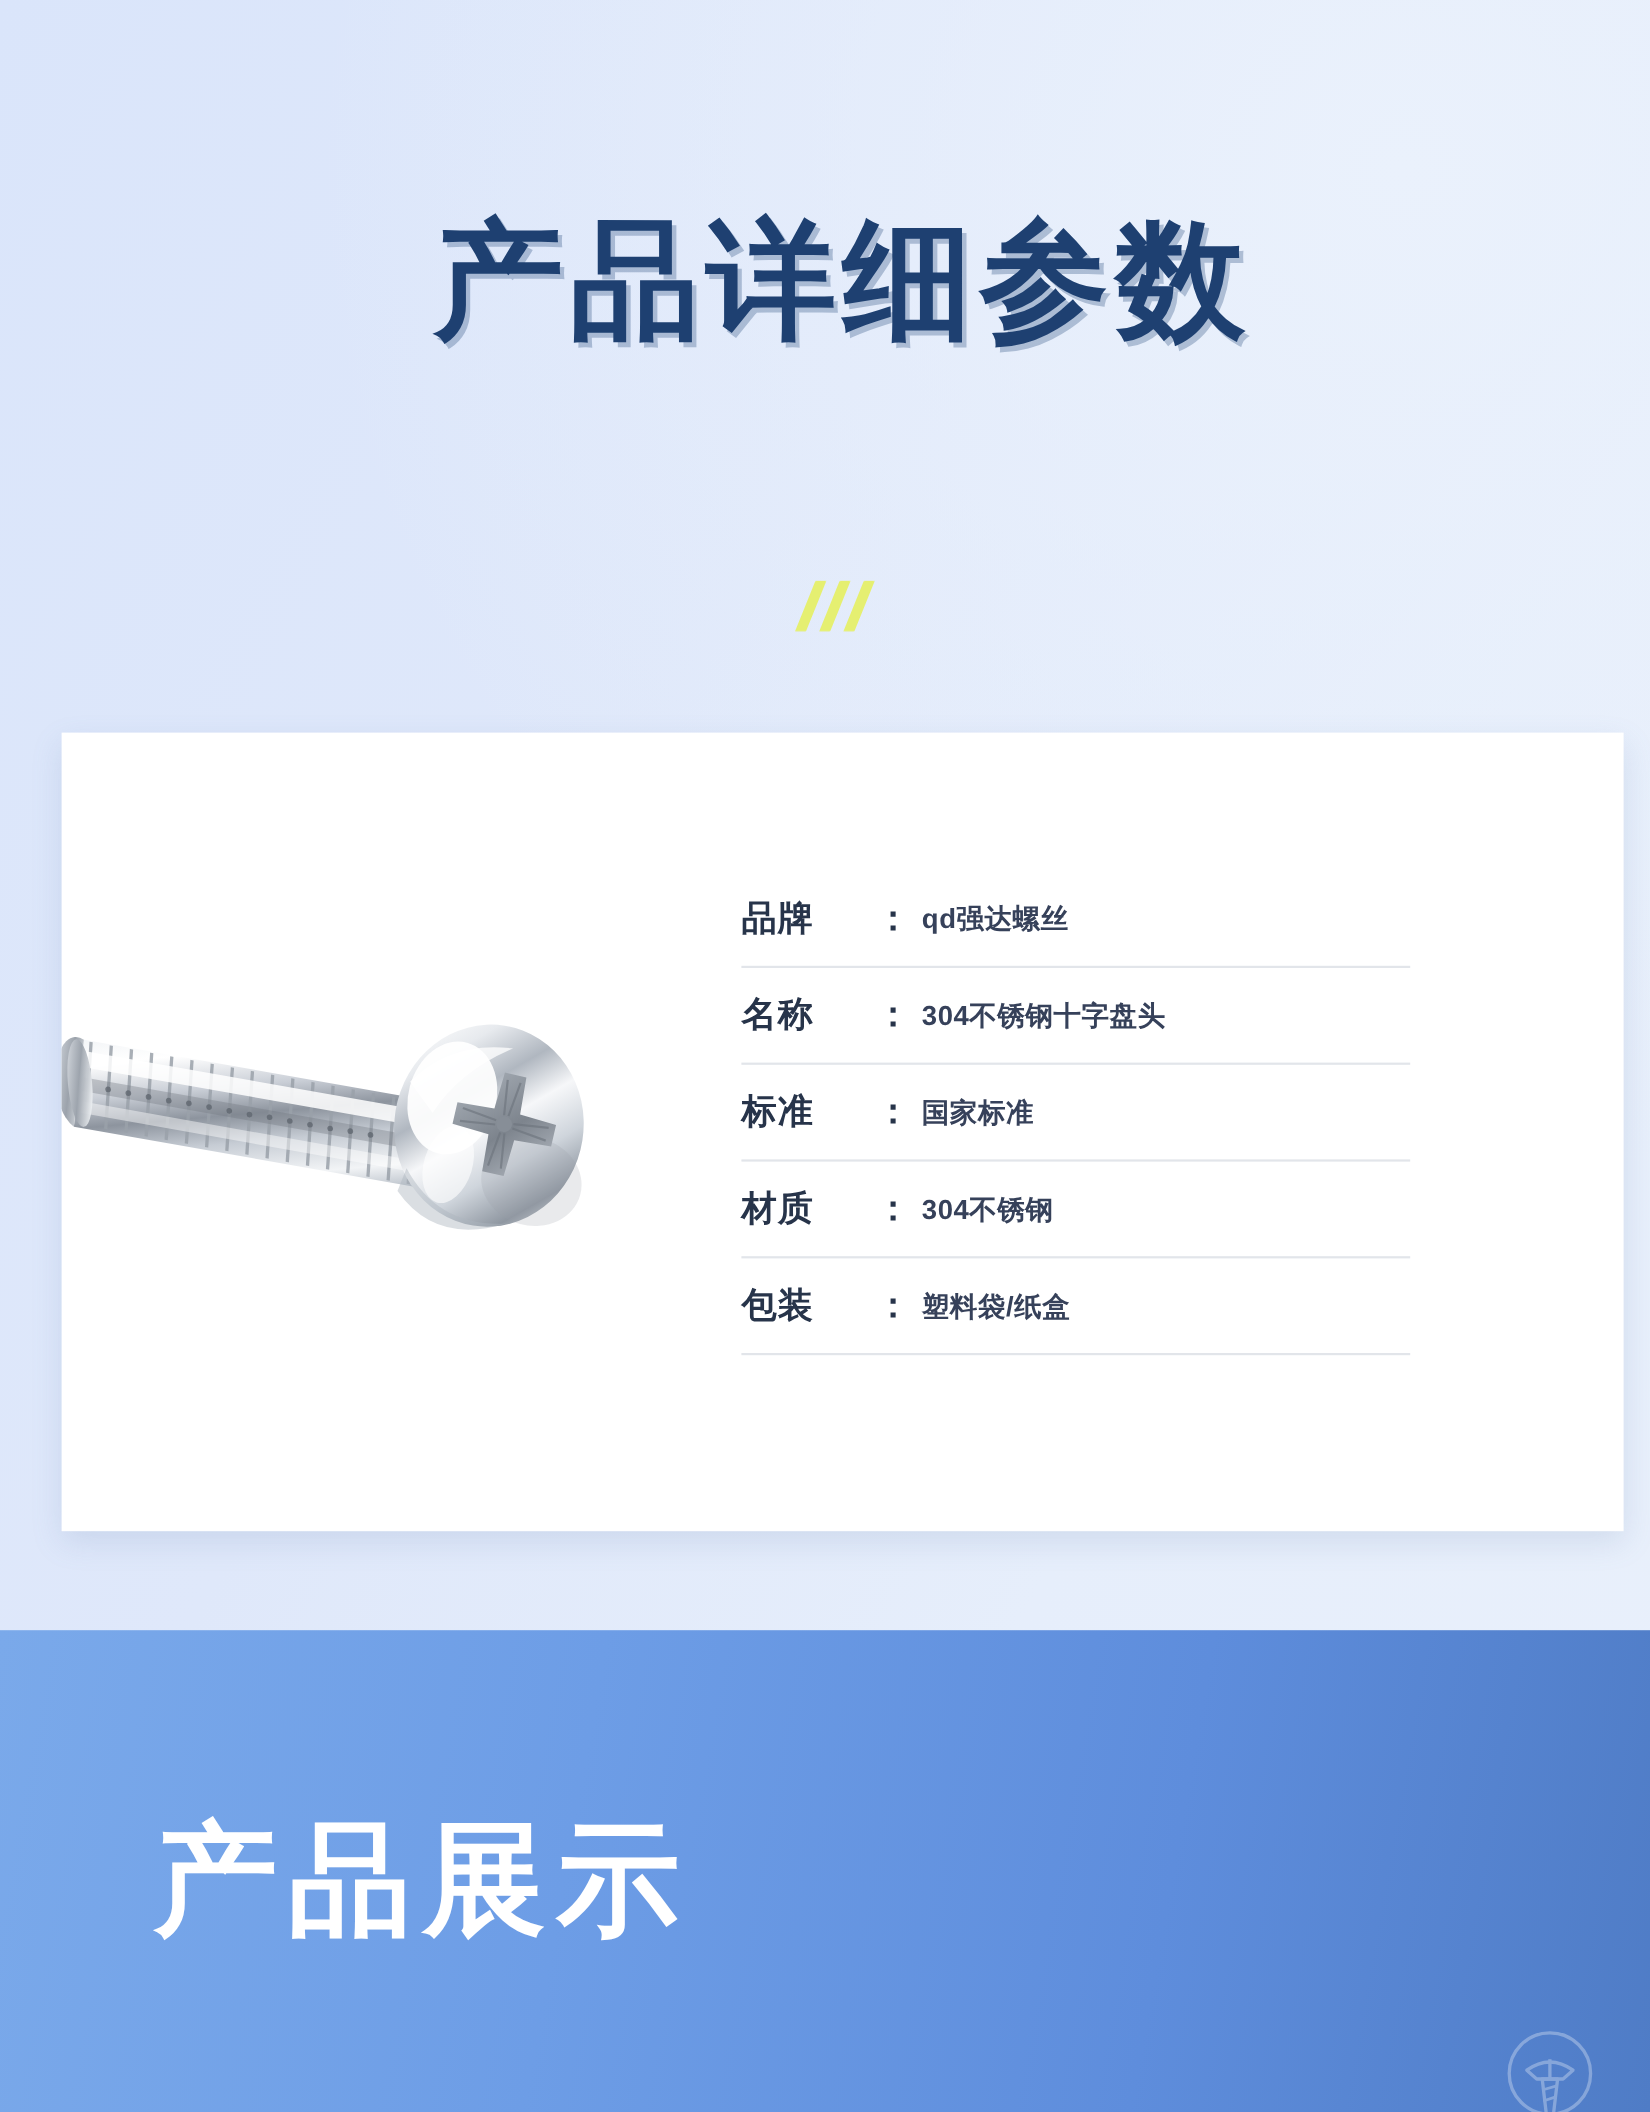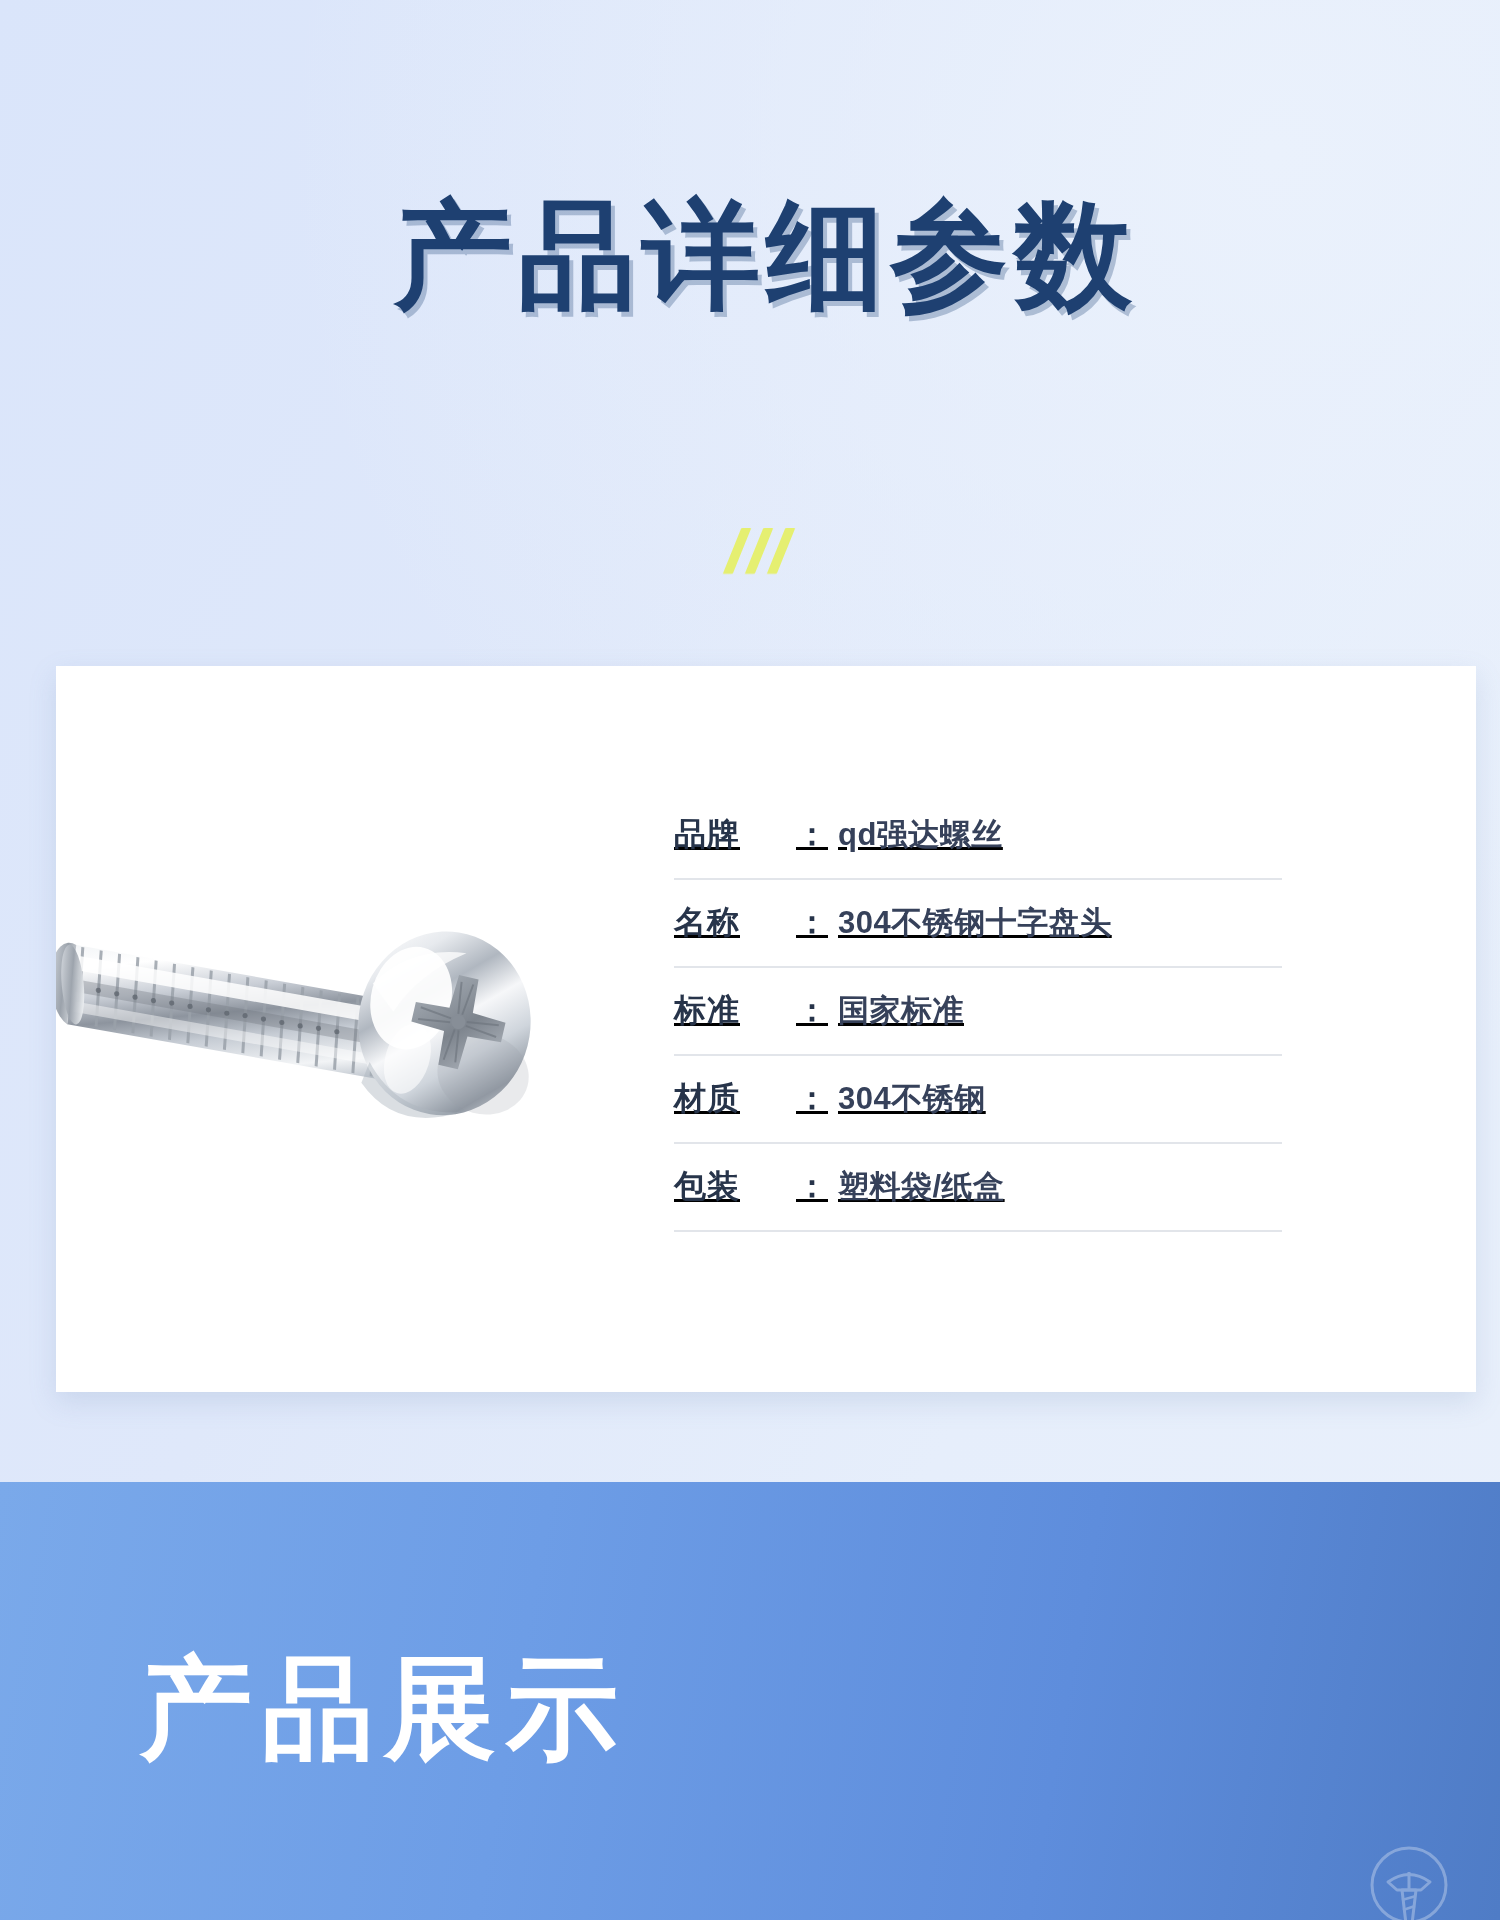--- a/index.html
+++ b/index.html
@@ -78,21 +78,20 @@
     position:absolute; left:40px; top:830px;
     width:530px; height:340px;
   }
   .screw-svg { display:block; width:530px; height:340px; }
 
   
   .spec-table {
     position:absolute;
     left:658px; top:792px;
     width:608px;
-    text-decoration:underline;
   }
   .spec-row {
     position:relative;
     height:88px;
     display:flex;
     align-items:center;
     border-bottom:2px solid #e2e5ea;
   }
   .spec-label {
     width:122px;
@@ -103,21 +102,21 @@
     color:#27344a;
     white-space:nowrap;
   }
   .spec-colon {
     flex:0 0 42px;
     font-size:32px;
     font-weight:bold;
     color:#27344a;
   }
   .spec-value {
-    font-size:31px;
+    font-size:25px;
     font-weight:bold;
     letter-spacing:.5px;
     color:#36415a;
     white-space:nowrap;
   }
 
   
   .blue-band {
     position:absolute;
     left:0; top:1482px;

